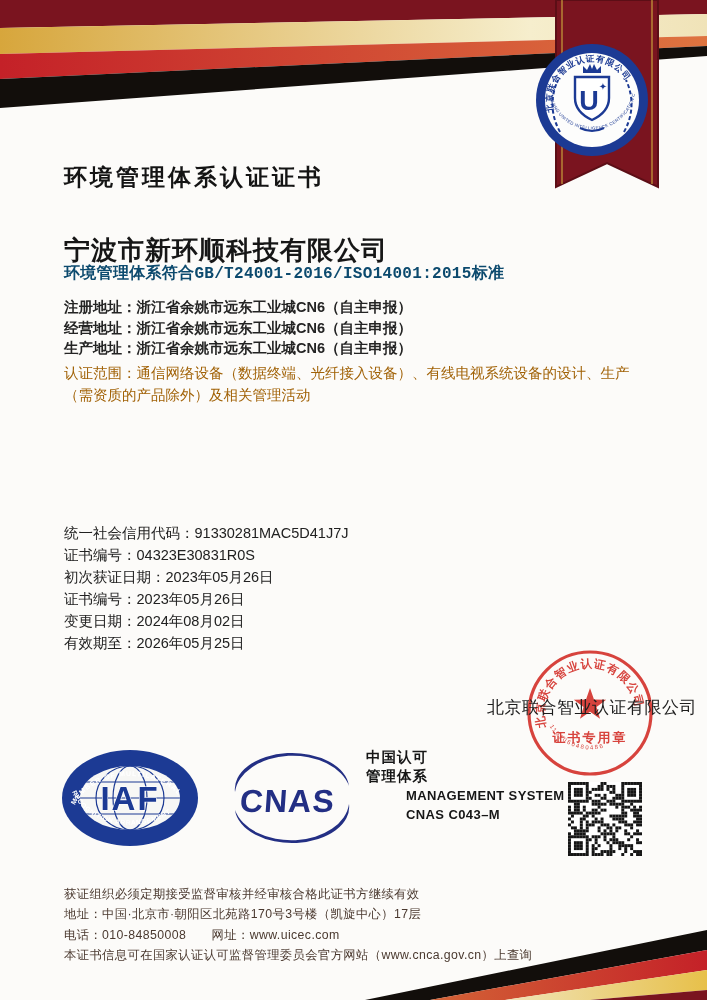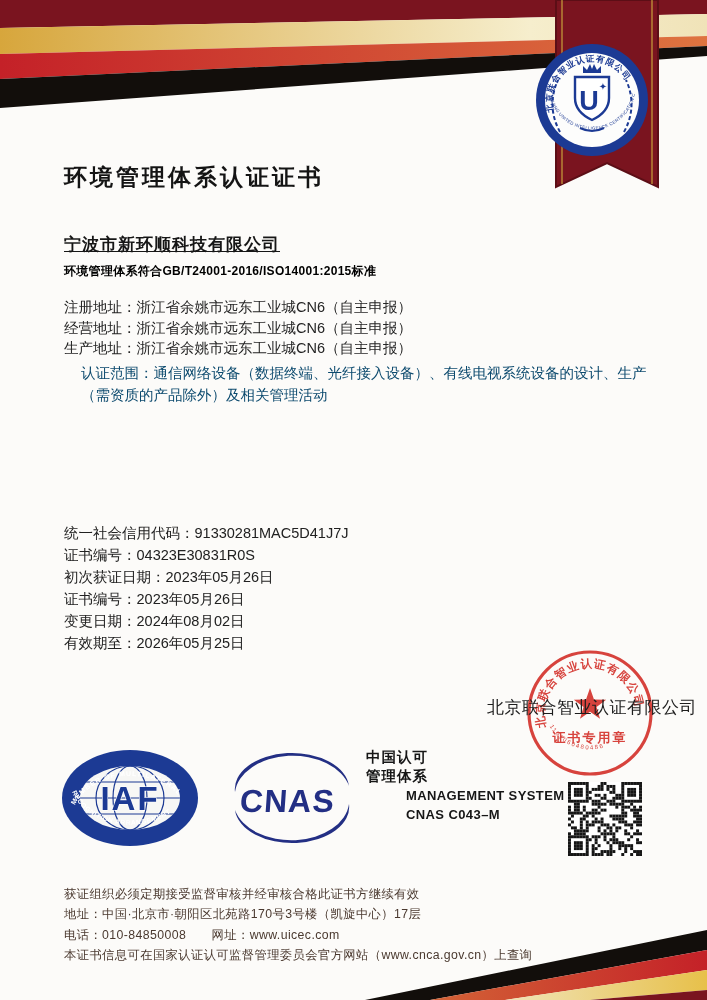--- a/index.html
+++ b/index.html
@@ -6,24 +6,24 @@
   .page{
     position:relative;width:707px;height:1000px;margin:0 auto;
     background:#fcfbf9;overflow:hidden;
     font-family:"Liberation Sans","DejaVu Sans",sans-serif;
     color:#1c1c1c;
   }
   .abs{position:absolute;}
   .title{
     left:64px;top:162px;font-size:23px;font-weight:bold;letter-spacing:3px;color:#141414;text-align:center;
   }
-  .company{left:64px;top:233px;font-size:17px;font-weight:bold;letter-spacing:1px;color:#161616;text-decoration:underline;}
-  .standard{left:64px;top:263px;font-size:12px;font-weight:bold;letter-spacing:.3px;color:#000000;}
-  .addr-block{left:64px;top:297px;font-size:14.5px;line-height:20.5px;color:#242424;}
-  .scope-block{left:64px;top:363px;font-size:14.5px;line-height:21.5px;color:#0c4a6e;width:600px;margin-left:17px;}
+  .company{left:64px;top:233px;font-size:26px;font-weight:bold;letter-spacing:1px;color:#161616;}
+  .standard{left:64px;top:263px;font-size:16px;font-weight:bold;letter-spacing:.3px;color:#0c4a6e;font-family:Liberation Mono, monospace;}
+  .addr-block{left:64px;top:297px;font-size:14.5px;line-height:20.5px;color:#242424;font-weight:bold;}
+  .scope-block{left:64px;top:363px;font-size:14.5px;line-height:21.5px;color:#a16207;width:600px;}
   .info-block{left:64px;top:522px;font-size:14.5px;line-height:22px;color:#212121;}
   .issuer-line{
     left:487px;top:696px;font-size:17px;color:#1d1d1d;letter-spacing:.5px;white-space:nowrap;z-index:6;
   }
   .seal{left:520px;top:643px;z-index:5;opacity:.92;}
   .accred-text{left:366px;top:748px;line-height:19px;}
   .accred-text .cn{font-size:14.5px;font-weight:bold;color:#161616;letter-spacing:1px;}
   .accred-text .en{font-size:13px;font-weight:bold;color:#161616;letter-spacing:.4px;padding-left:40px;}
   .qr{left:568px;top:782px;width:74px;height:74px;}
   .footer-block{left:64px;top:872px;font-size:12.3px;line-height:20.3px;color:#4a392f;letter-spacing:.4px;margin-top:12px;}

